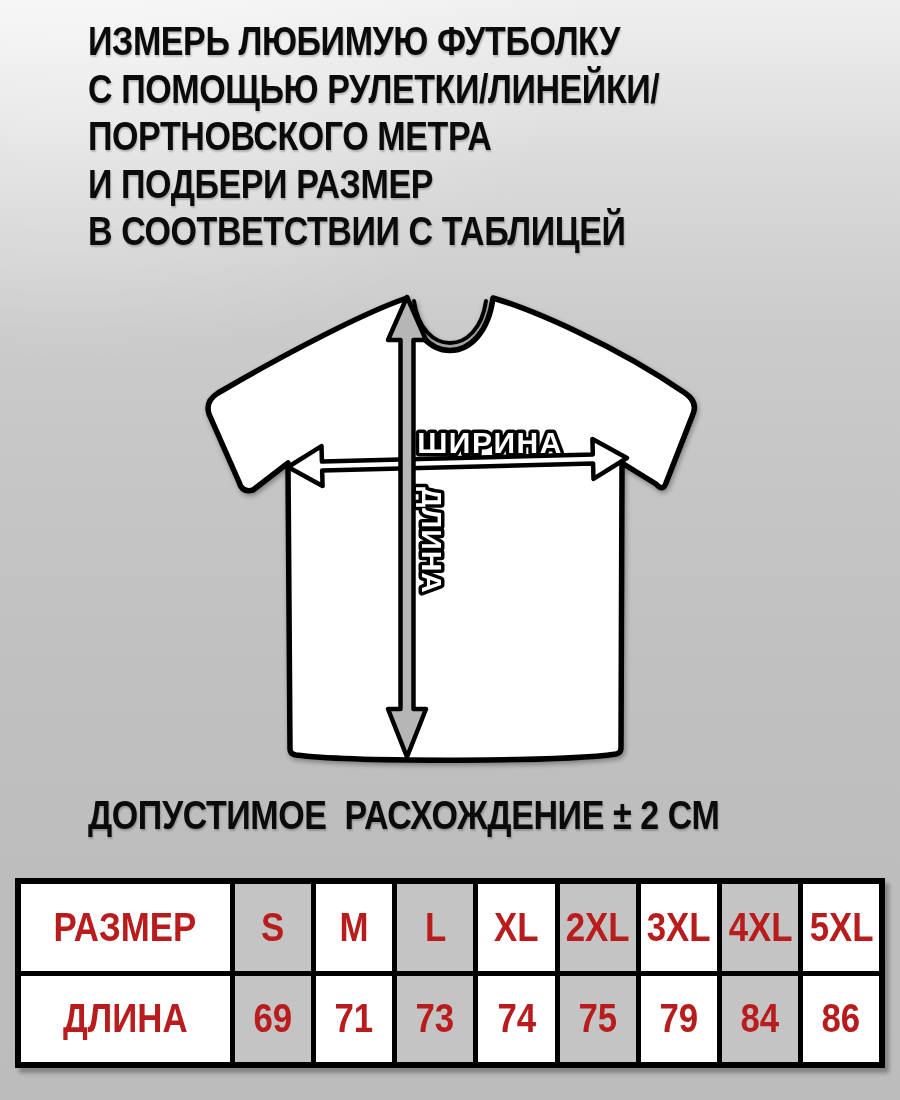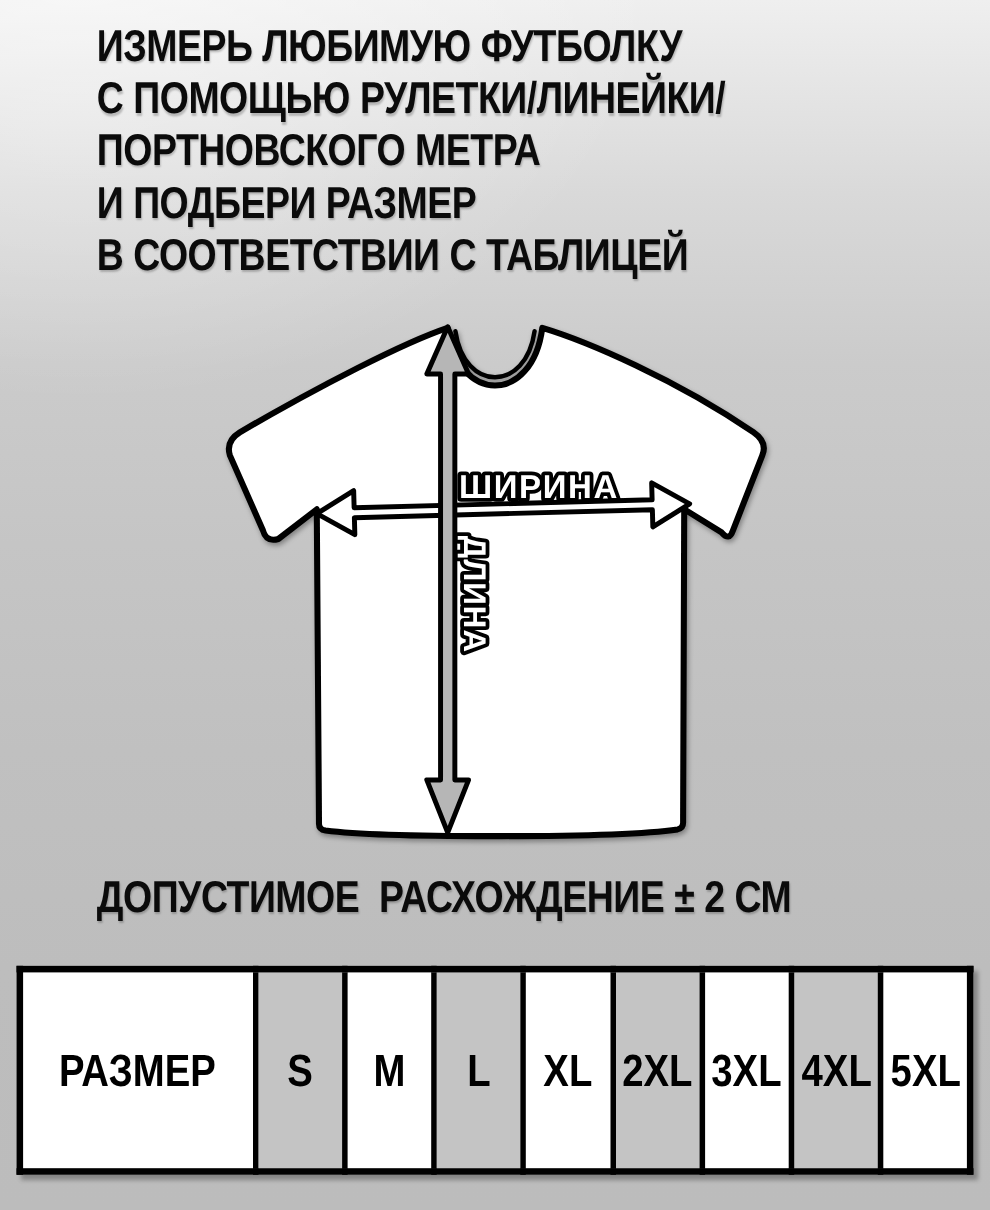--- a/index.html
+++ b/index.html
@@ -47,21 +47,21 @@
   .size-table{
     left:15px;top:878px;width:870px;height:190px;
     border-collapse:collapse;table-layout:fixed;
     box-shadow:4px 5px 4px rgba(0,0,0,0.3);
     background:#fff;
   }
   .size-table td{
     border:5px solid #000;
     height:53px;padding:0;
     text-align:center;vertical-align:middle;
-    font-weight:700;color:#000000;font-size:41px;line-height:1;
+    font-weight:700;color:#b91c1c;font-size:41px;line-height:1;
     background:#fff;overflow:hidden;
   }
   .size-table{border:6px solid #000;}
   .size-table td.g{background:#c4c4c4;}
   .cnd{display:inline-block;transform:scaleX(0.85);transform-origin:center;white-space:nowrap;}
 </style>
 </head>
 <body>
 
 <div class="abs instructions">
@@ -135,14 +135,25 @@
     <td><span class="cnd">РАЗМЕР</span></td>
     <td class="g"><span class="cnd">S</span></td>
     <td><span class="cnd">M</span></td>
     <td class="g"><span class="cnd">L</span></td>
     <td><span class="cnd">XL</span></td>
     <td class="g"><span class="cnd">2XL</span></td>
     <td><span class="cnd">3XL</span></td>
     <td class="g"><span class="cnd">4XL</span></td>
     <td><span class="cnd">5XL</span></td>
   </tr>
+  <tr>
+    <td><span class="cnd">ДЛИНА</span></td>
+    <td class="g"><span class="cnd">69</span></td>
+    <td><span class="cnd">71</span></td>
+    <td class="g"><span class="cnd">73</span></td>
+    <td><span class="cnd">74</span></td>
+    <td class="g"><span class="cnd">75</span></td>
+    <td><span class="cnd">79</span></td>
+    <td class="g"><span class="cnd">84</span></td>
+    <td><span class="cnd">86</span></td>
+  </tr>
   </tbody>
 </table>
 
 </body></html>

